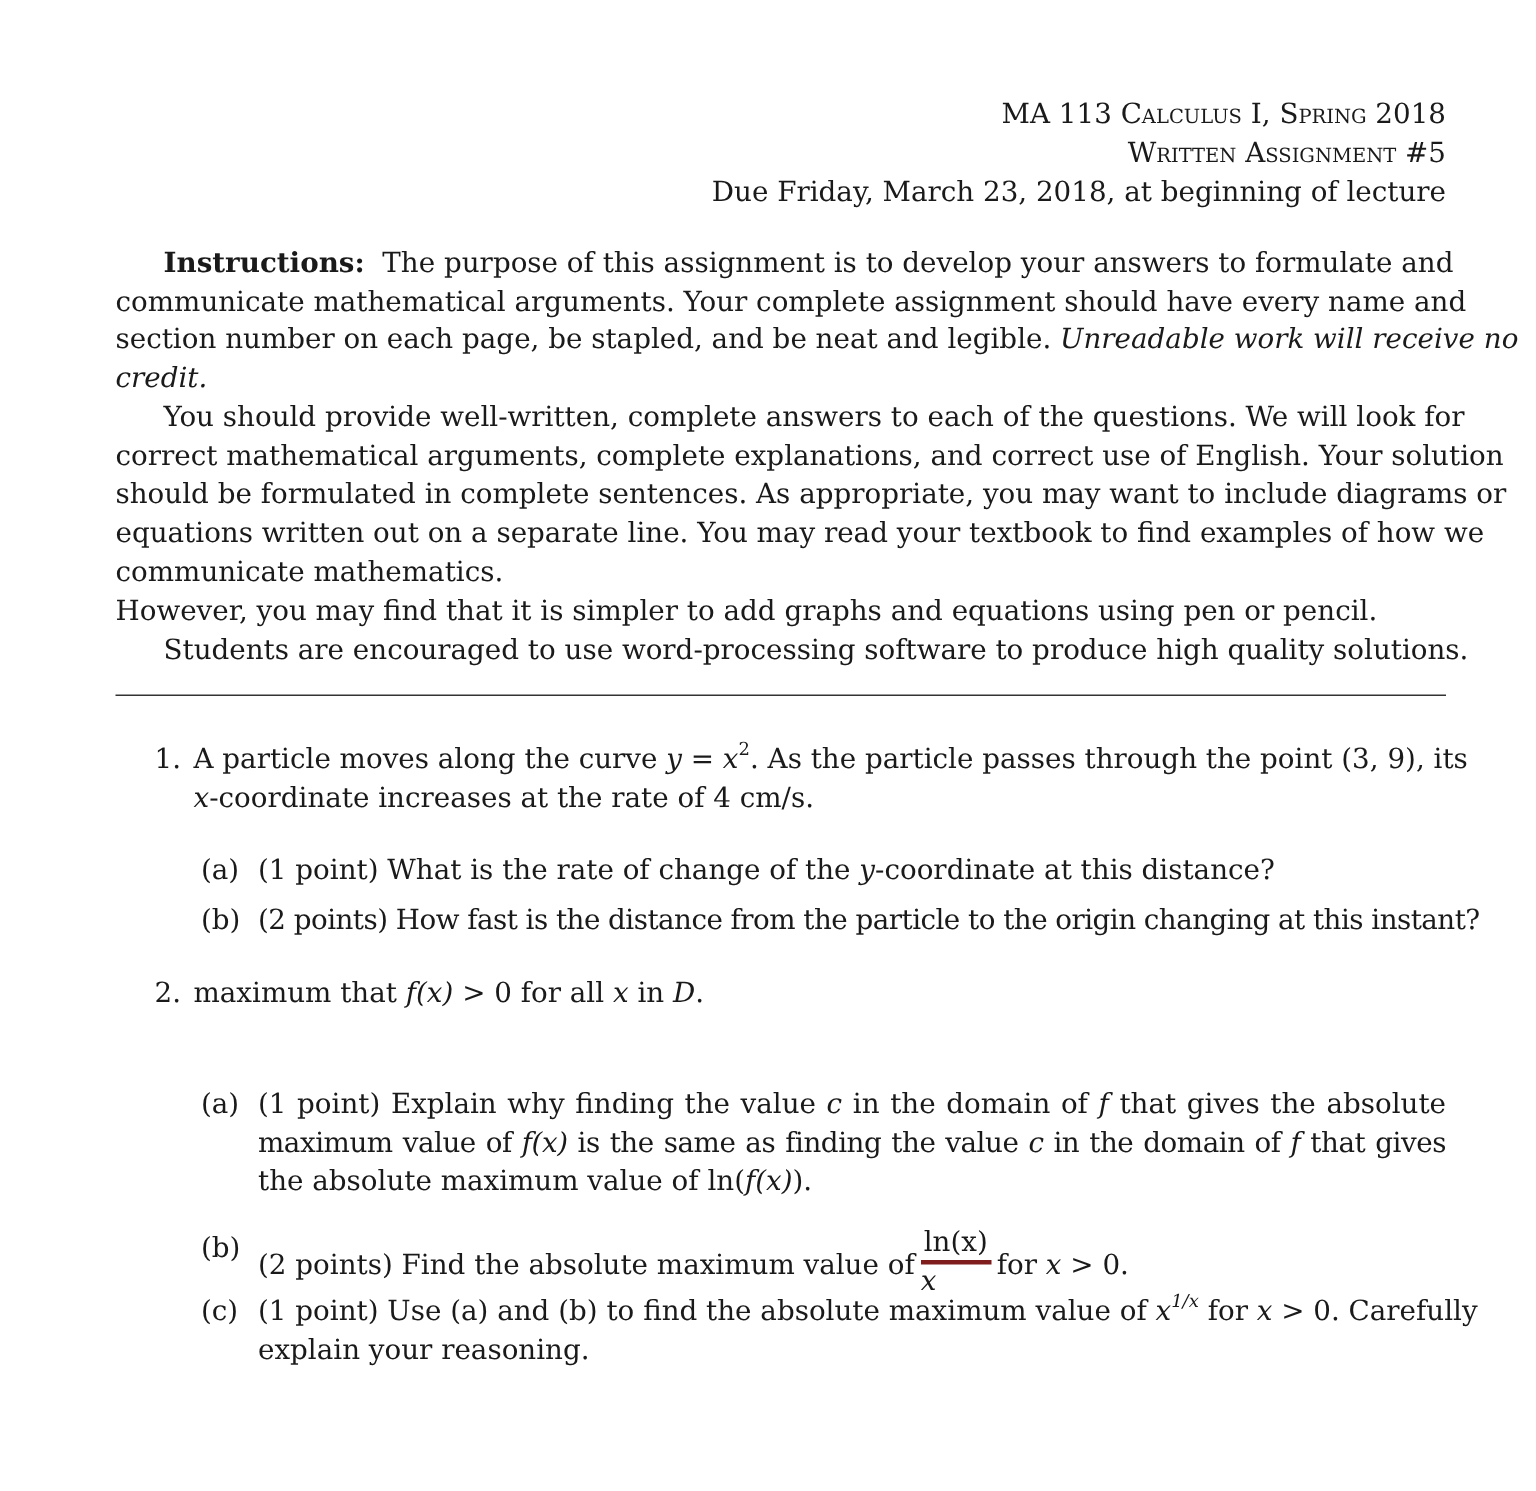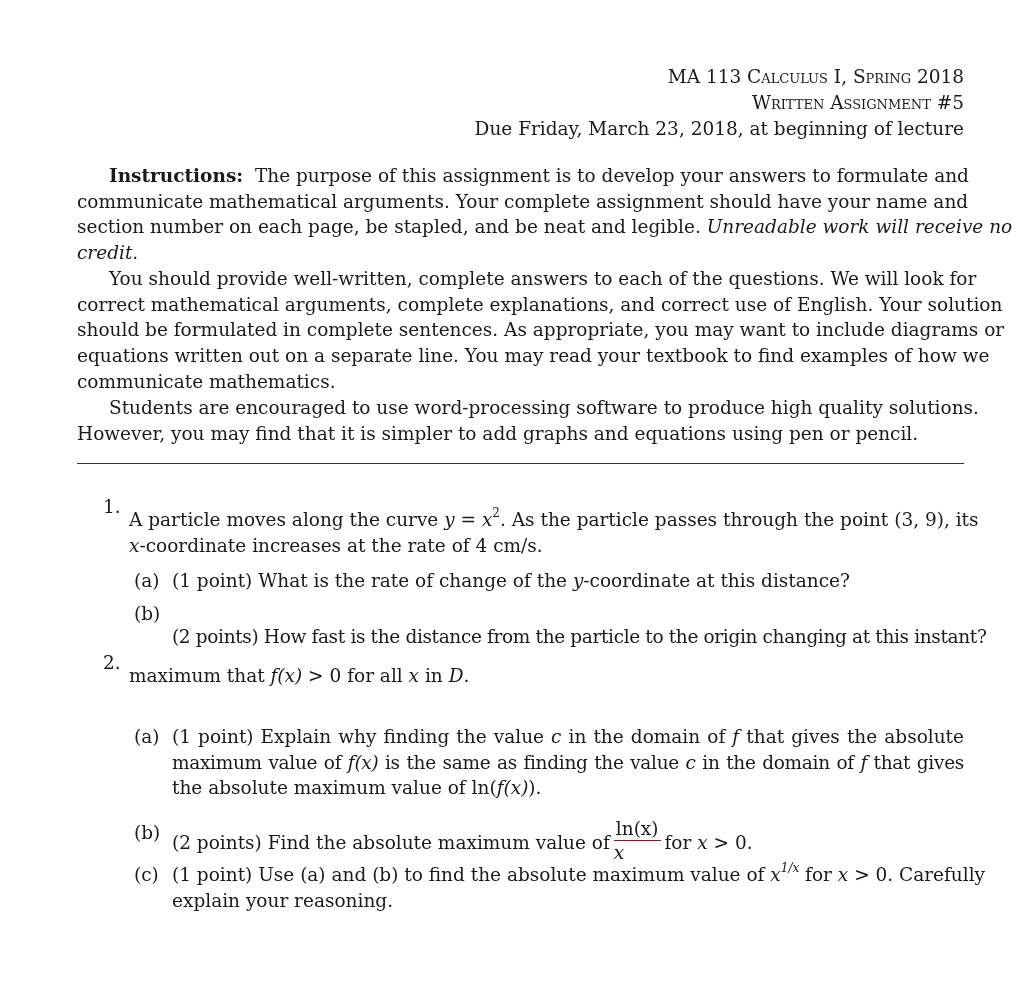--- a/index.html
+++ b/index.html
@@ -80,21 +80,20 @@
       font-size: 18.5px;
       line-height: 25.7px;
     }
     .q .num {
       position: absolute;
       left: 0;
       top: 0;
     }
     .q .body {
       margin-left: 26px;
-      margin-top: 13px;
     }
     .q .line {
       display: block;
       white-space: nowrap;
       text-align: justify;
       text-align-last: justify;
     }
     .q .line.last {
       text-align-last: left;
     }
@@ -135,21 +134,21 @@
       display: inline-block;
       vertical-align: middle;
       text-align: center;
       margin: 0 4px;
       position: relative;
       top: -2px;
     }
     .frac .numr {
       display: block;
       padding: 0 2px;
-      border-bottom: 1px solid #7f1d1d;
+      border-bottom: 3px solid #7f1d1d;
       line-height: 22px;
     }
     .frac .denr {
       display: block;
       line-height: 24px;
       font-style: italic;
     }
   </style>
 </head>
 <body>
@@ -157,36 +156,36 @@
 <div class="page">
 
   <div class="title-block">
     <span class="title-line"><span>MA 113 </span><span class="sc">Calculus I</span><span>, </span><span class="sc">Spring</span><span> 2018</span></span>
     <span class="title-line"><span class="sc">Written Assignment</span><span> #5</span></span>
     <span class="title-line">Due Friday, March 23, 2018, at beginning of lecture</span>
   </div>
 
   <div class="para" style="top:163px;">
     <span class="line"><span class="indent"></span><span class="bold">Instructions:</span>&nbsp;&nbsp;<span>The purpose of this assignment is to develop your answers to formulate and</span></span>
-    <span class="line">communicate mathematical arguments.  Your complete assignment should have your name and</span>
+    <span class="line">communicate mathematical arguments.  Your complete assignment should have every name and</span>
     <span class="line"><span>section number on each page, be stapled, and be neat and legible. </span><span class="ital">Unreadable work will receive no</span></span>
     <span class="line last ital">credit.</span>
   </div>
 
   <div class="para" style="top:266px;">
     <span class="line"><span class="indent"></span><span>You should provide well-written, complete answers to each of the questions.  We will look for</span></span>
     <span class="line">correct mathematical arguments, complete explanations, and correct use of English.  Your solution</span>
     <span class="line">should be formulated in complete sentences.  As appropriate, you may want to include diagrams or</span>
     <span class="line">equations written out on a separate line.  You may read your textbook to find examples of how we</span>
     <span class="line last">communicate mathematics.</span>
   </div>
 
   <div class="para" style="top:395px;">
+    <span class="line last">However, you may find that it is simpler to add graphs and equations using pen or pencil.</span>
     <span class="line"><span class="indent"></span><span>Students are encouraged to use word-processing software to produce high quality solutions.</span></span>
-    <span class="line last">However, you may find that it is simpler to add graphs and equations using pen or pencil.</span>
   </div>
 
   <div class="rule"></div>
 
   <div class="q" style="top:494px;">
     <span class="num">1.</span>
     <div class="body">
       <span class="line"><span>A particle moves along the curve </span><span class="math">y = x</span><sup>2</sup><span>.  As the particle passes through the point (3, 9), its</span></span>
       <span class="line last"><span class="math">x</span><span>-coordinate increases at the rate of 4 cm/s.</span></span>
     </div>
@@ -195,21 +194,21 @@
   <div class="sub" style="top:568px;">
     <span class="label">(a)</span>
     <div class="body">
       <span class="line last"><span>(1 point) What is the rate of change of the </span><span class="math">y</span><span>-coordinate at this distance?</span></span>
     </div>
   </div>
 
   <div class="sub" style="top:601px;">
     <span class="label">(b)</span>
     <div class="body">
-      <span class="line last" style="letter-spacing:-0.35px;margin-top:23px;">(2 points) How fast is the distance from the particle to the origin changing at this instant?</span>
+      <span class="line last" style="letter-spacing:-0.35px;">(2 points) How fast is the distance from the particle to the origin changing at this instant?</span>
     </div>
   </div>
 
   <div class="q" style="top:650px;">
     <span class="num">2.</span>
     <div class="body">
       <span class="line last"><span>maximum that </span><span class="math">f</span><span class="math">(x)</span><span> &gt; 0 for all </span><span class="math">x</span><span> in </span><span class="math">D</span><span>.</span></span>
     </div>
   </div>
 

